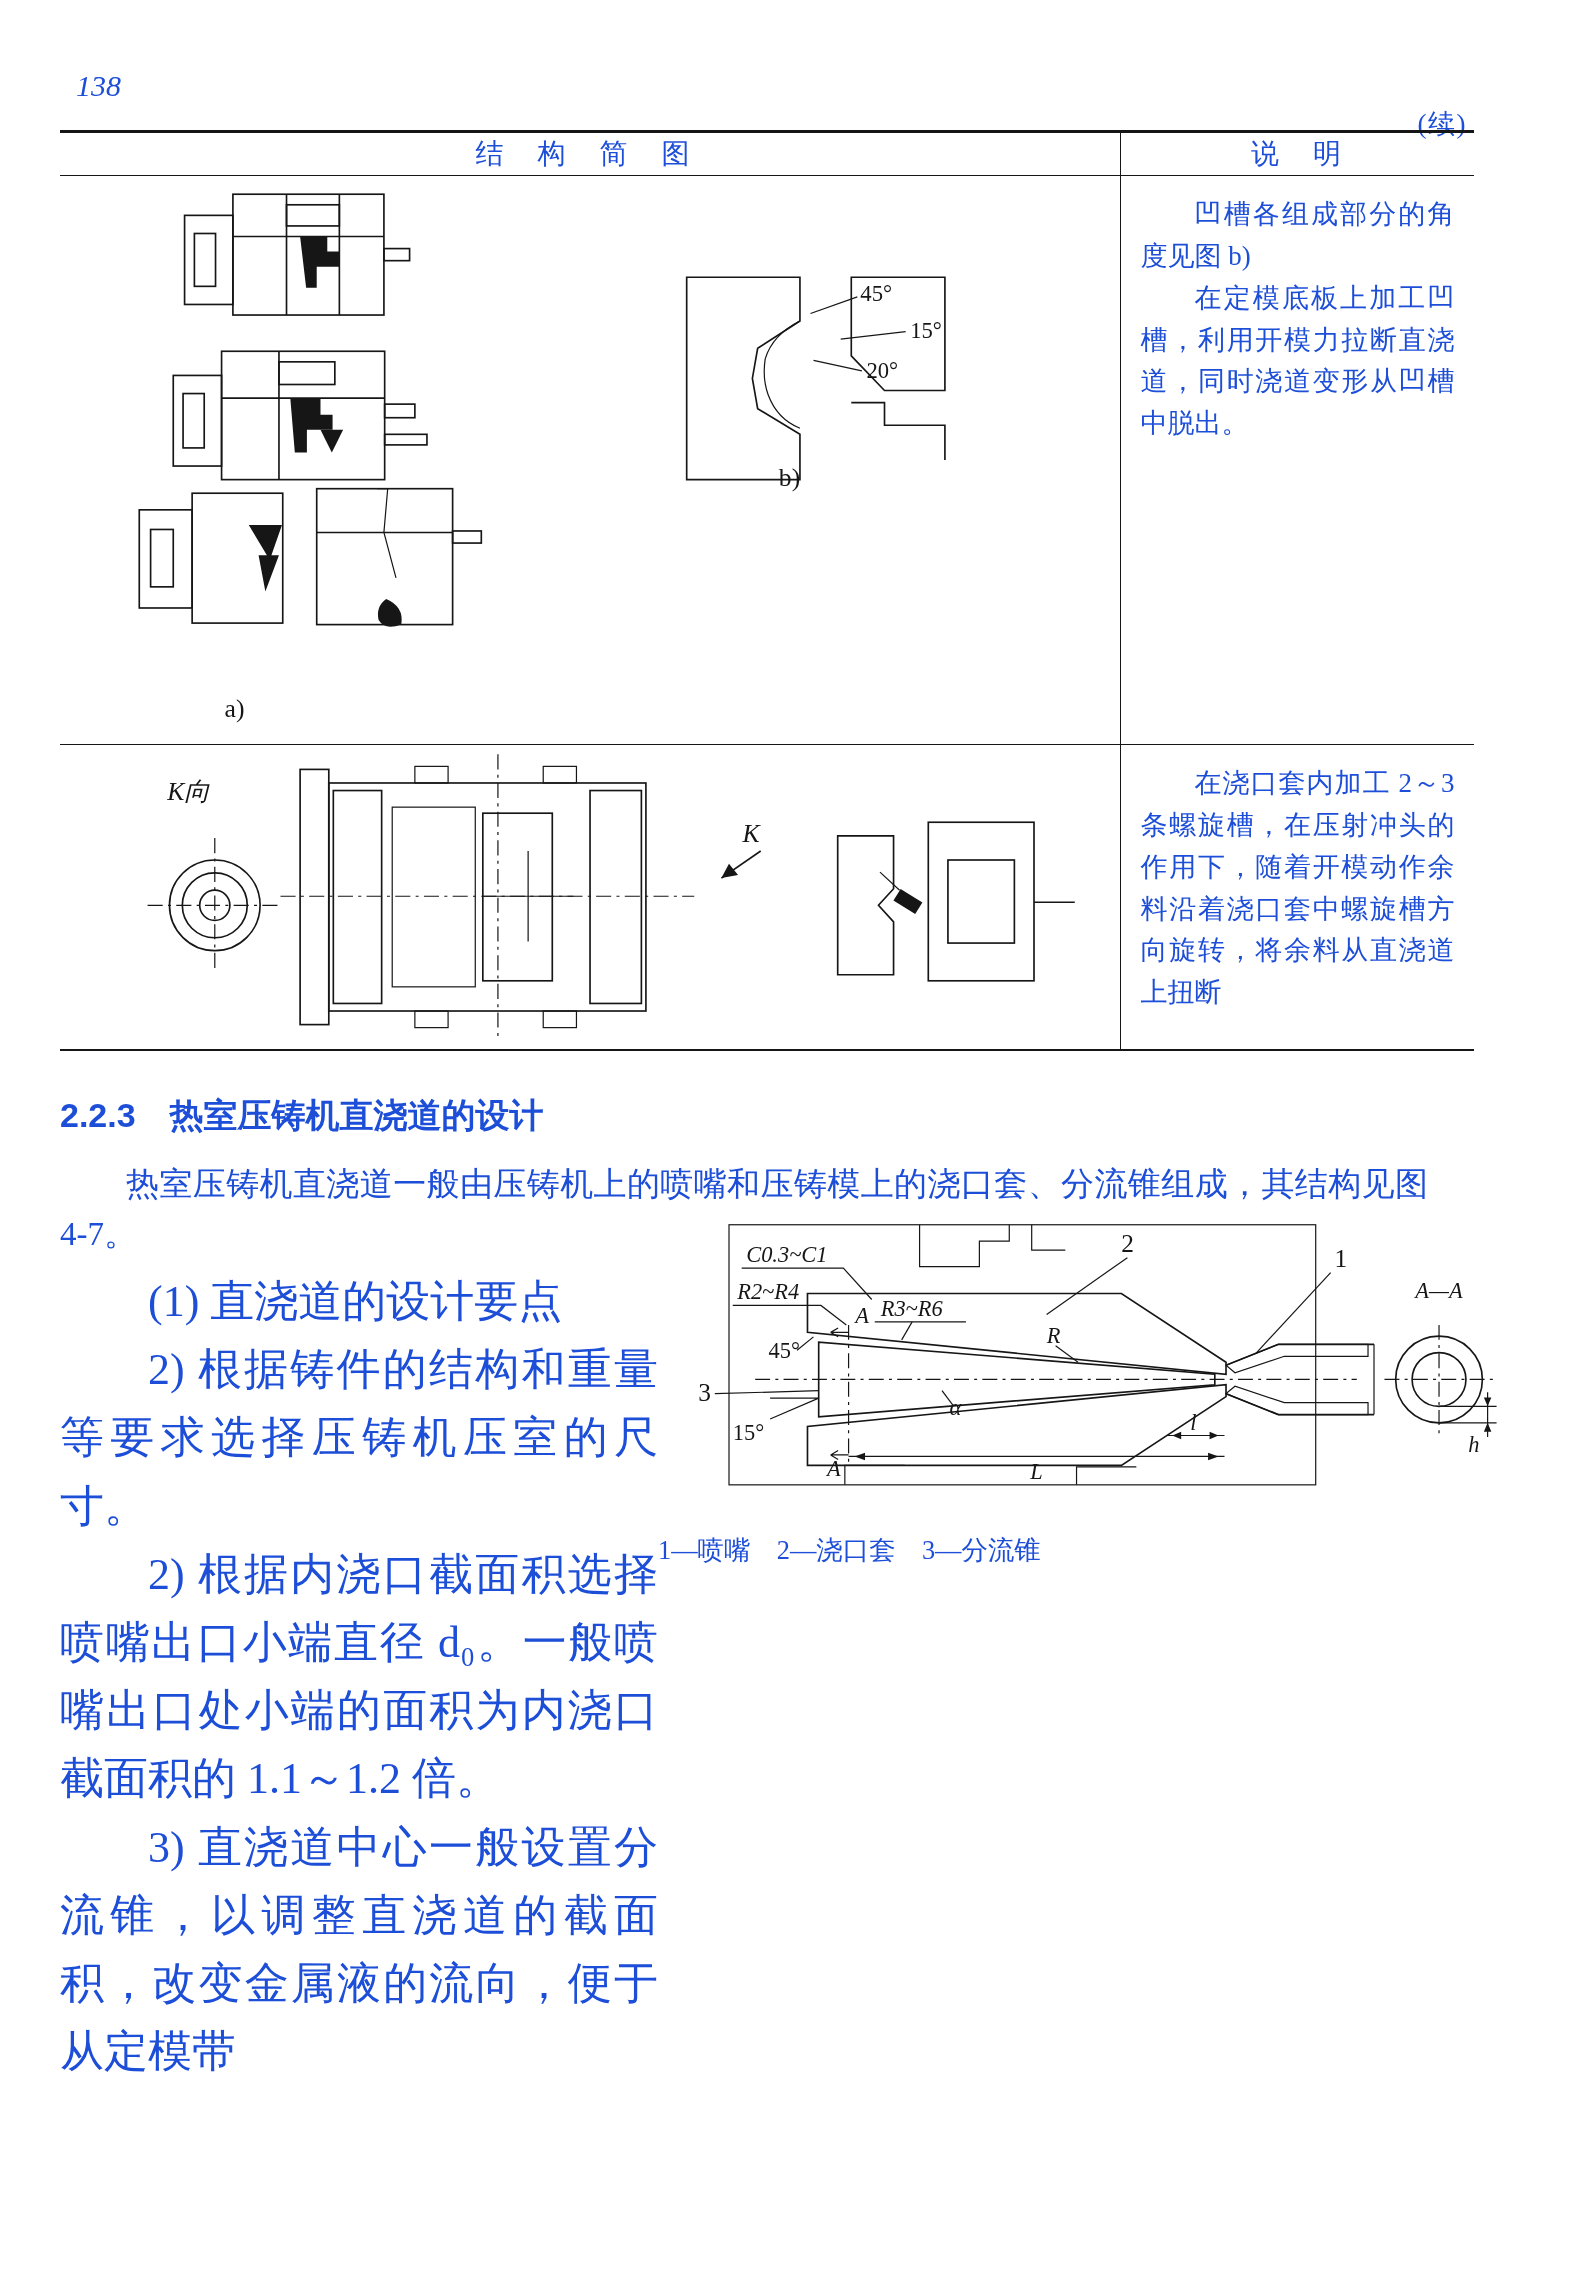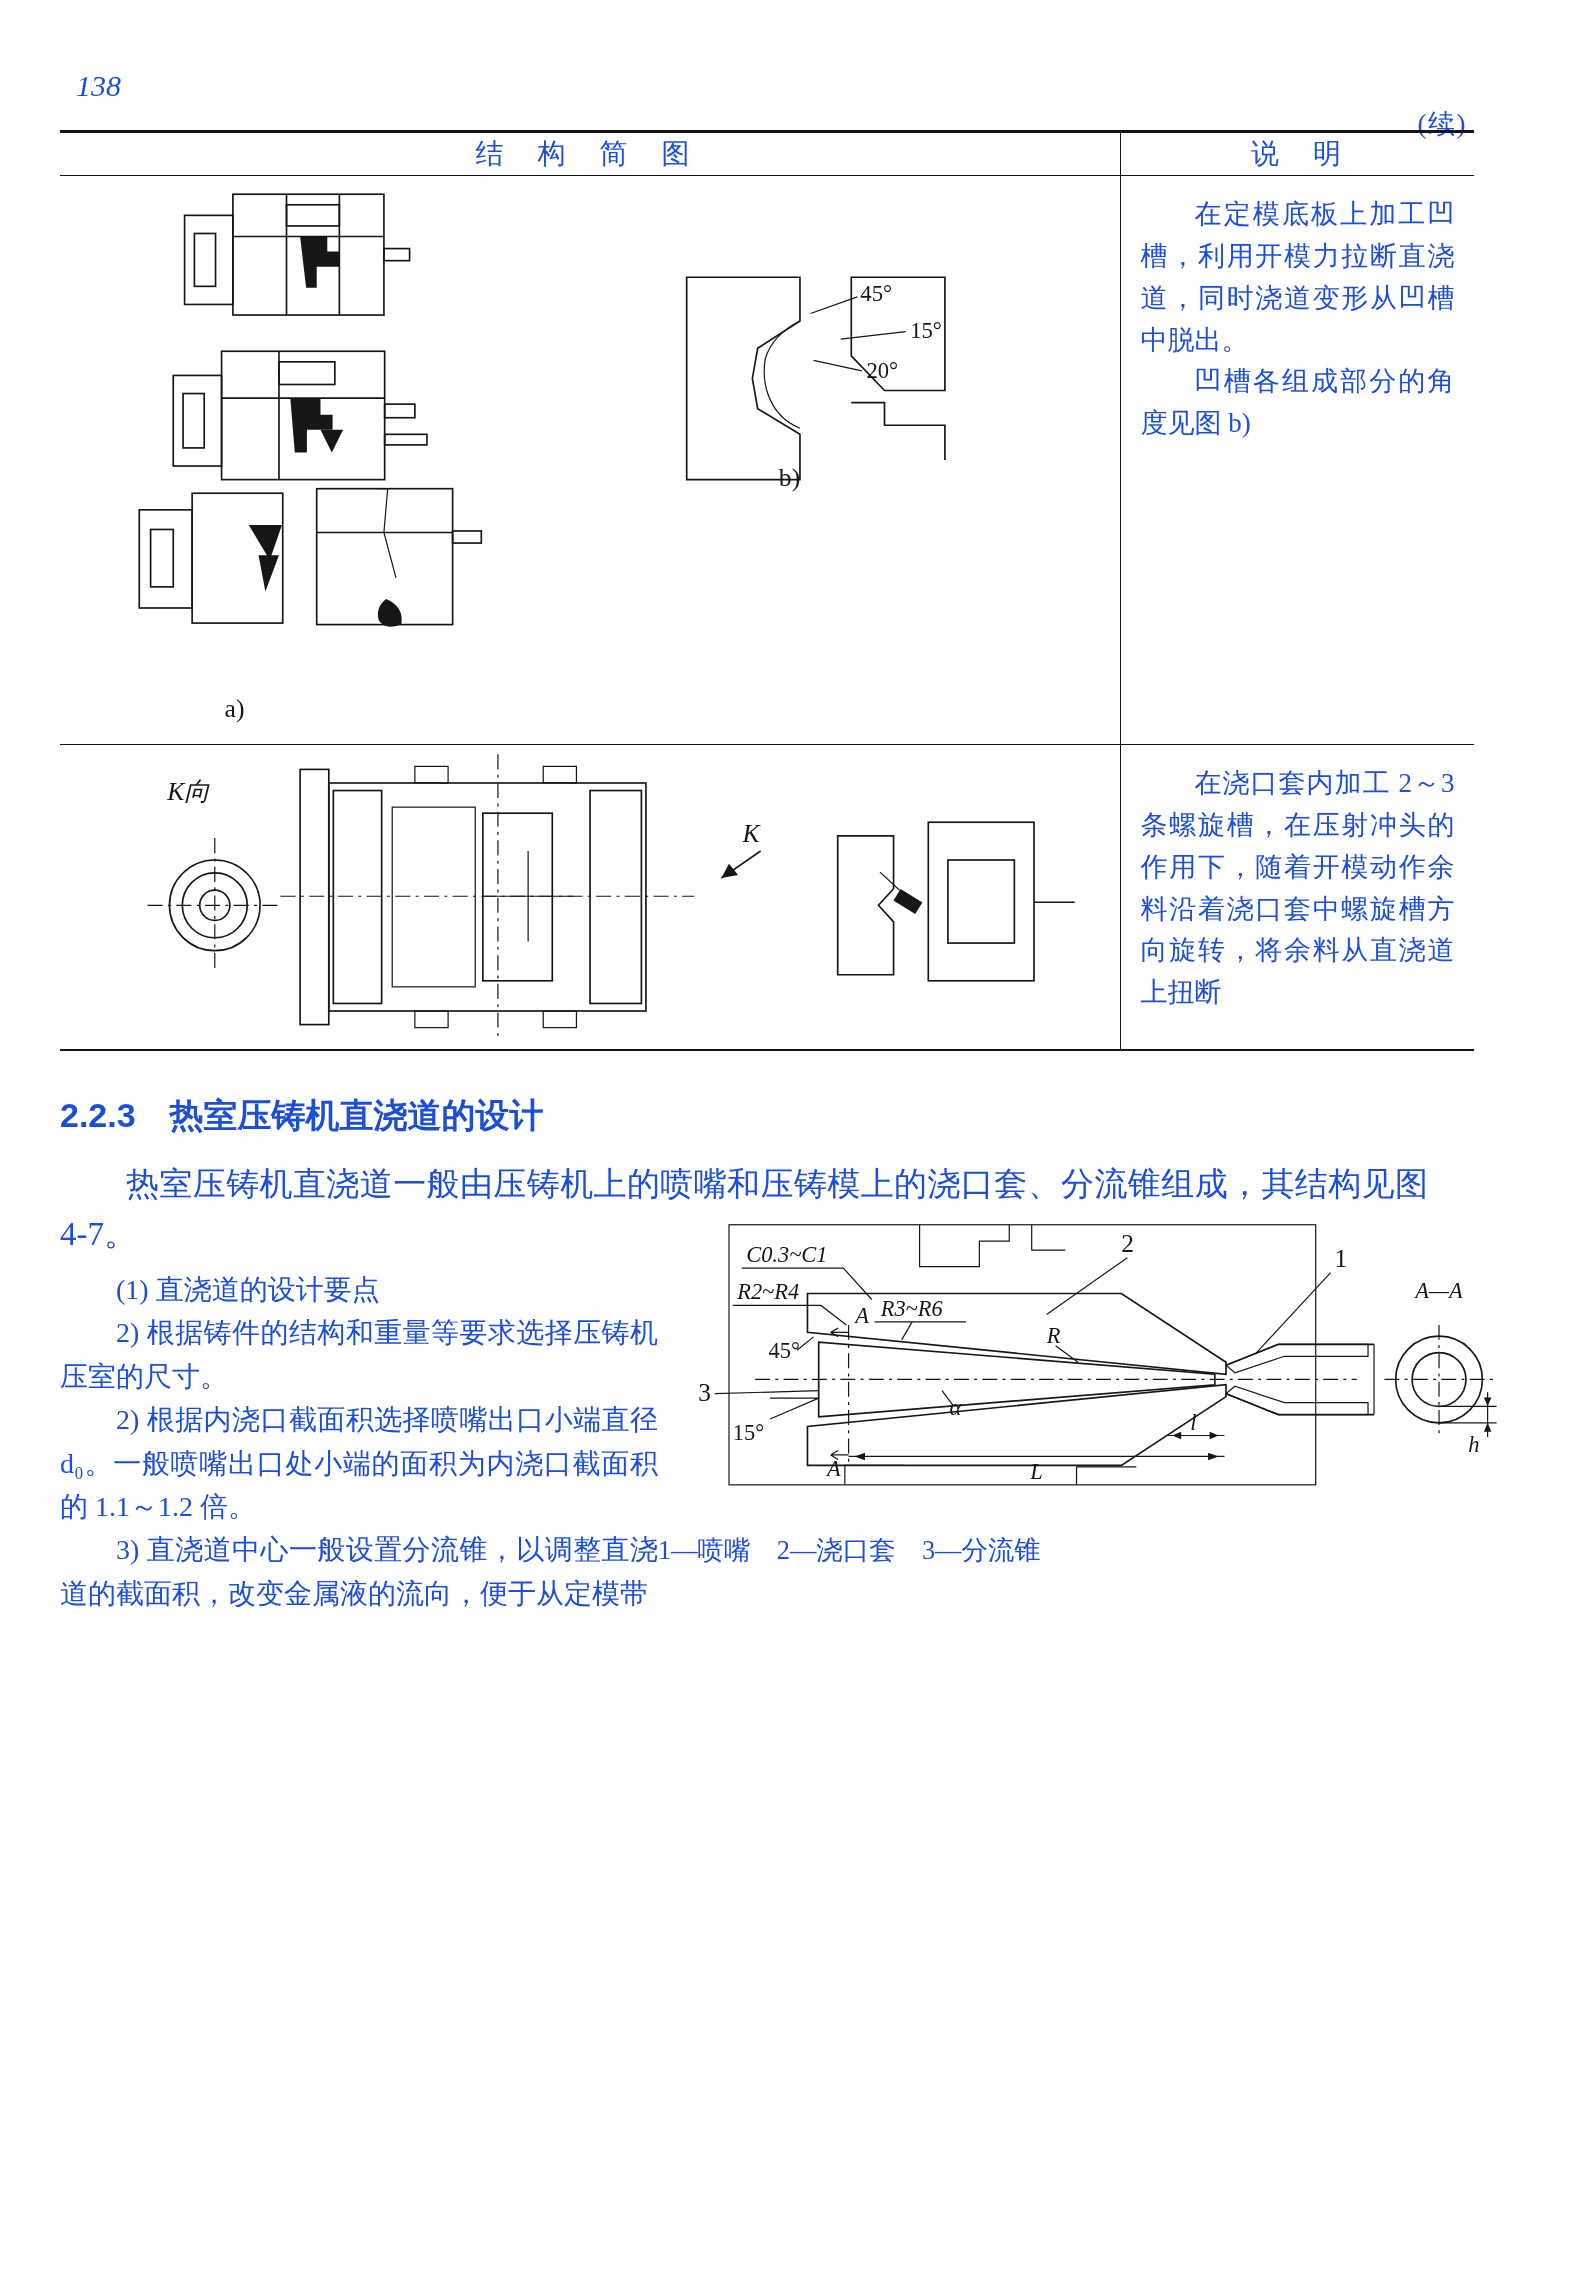--- a/index.html
+++ b/index.html
@@ -25,21 +25,21 @@
   .diagcell { position:relative; }
   .diagcell svg { display:block; width:100%; height:100%; }
   .notecell { padding:18px 19.6px 0 19.6px; font-size:27px; line-height:1.55; }
   .notecell p { margin:0; text-indent:2em; text-align:justify; }
 
   
   .section { position:absolute; left:60px; top:1093px; width:1459px; }
   .heading { font-family:"Liberation Sans", sans-serif; font-weight:bold; font-size:34px; margin:0 0 21px 0; }
   .intro   { font-size:33px; line-height:1.5; margin:0; text-indent:2em; max-width:1368px; text-align:justify; }
   .cols    { display:flex; margin-top:9px; }
-  .leftcol { width:598px; font-size:28px; line-height:1.55; }
+  .leftcol { width:598px; font-size:44px; line-height:1.55; }
   .leftcol p { margin:0; text-indent:2em; text-align:justify; }
   .figcol  { width:861px; margin-top:-51px; margin-left:0; }
   .figcol svg { display:block; }
   .figcap  { text-align:center; font-family:"Liberation Sans", sans-serif; font-weight:bold; font-size:30px; margin-top:6px; }
   .figleg  { text-align:left; font-size:26.4px; margin-top:12px; }
 
   
   .ft  { font-family:"Liberation Serif", serif; font-size:30px; fill:#161616; }
   .it  { font-style:italic; }
   .lb  { font-family:"Liberation Serif", serif; font-size:34px; fill:#161616; }
@@ -122,22 +122,22 @@
           </g>
 
           <text x="218" y="716" class="lb">a)</text>
           <text x="952" y="410" class="lb">b)</text>
           <text x="1060" y="166" class="ft">45°</text>
           <text x="1126" y="214" class="ft">15°</text>
           <text x="1068" y="268" class="ft">20°</text>
         </svg>
       </div>
       <div class="c2 notecell">
+        <p>凹槽各组成部分的角度见图 b)</p>
         <p>在定模底板上加工凹槽，利用开模力拉断直浇道，同时浇道变形从凹槽中脱出。</p>
-        <p>凹槽各组成部分的角度见图 b)</p>
       </div>
     </div>
 
     <div class="trow r2">
       <div class="c1 diagcell">
         <svg viewBox="0 0 1388 402">
           <defs>
             <pattern id="hB" width="9" height="9" patternUnits="userSpaceOnUse" patternTransform="rotate(45)">
               <line x1="0" y1="0" x2="0" y2="9" stroke="#333" stroke-width="1.2"></line>
             </pattern>

